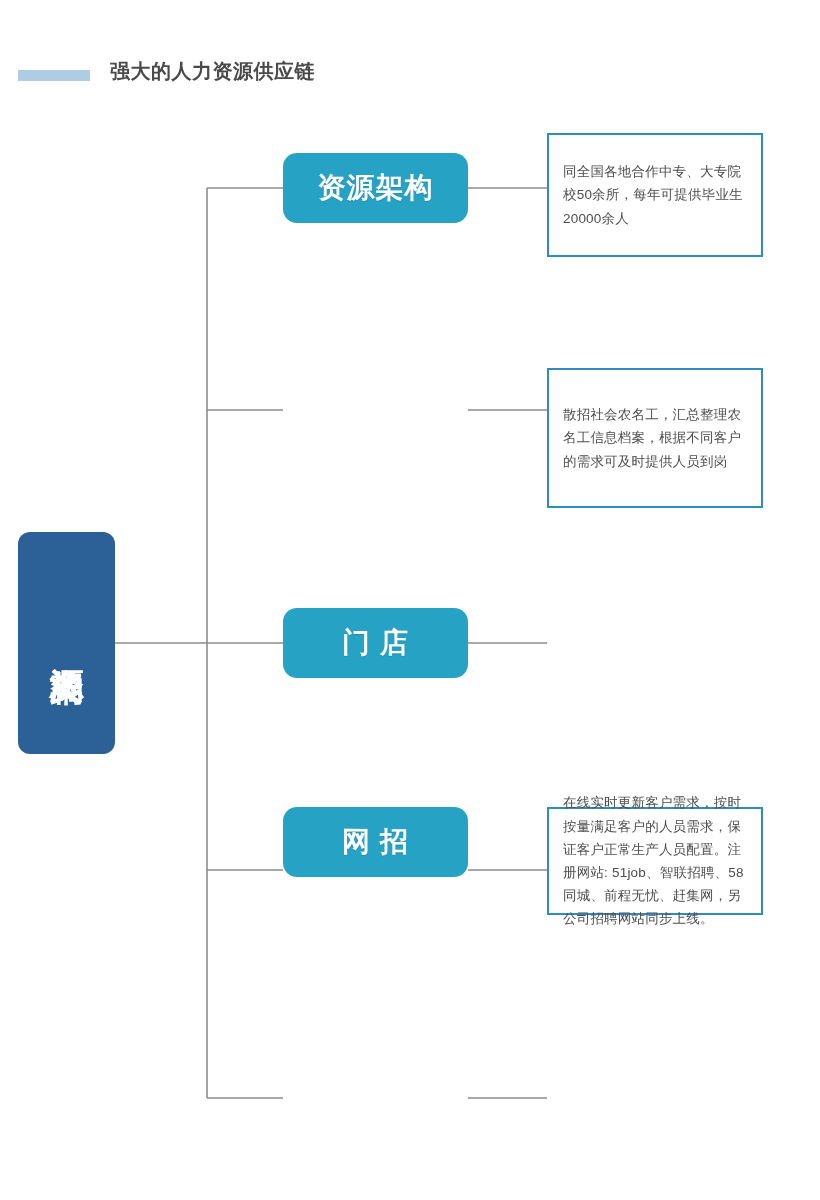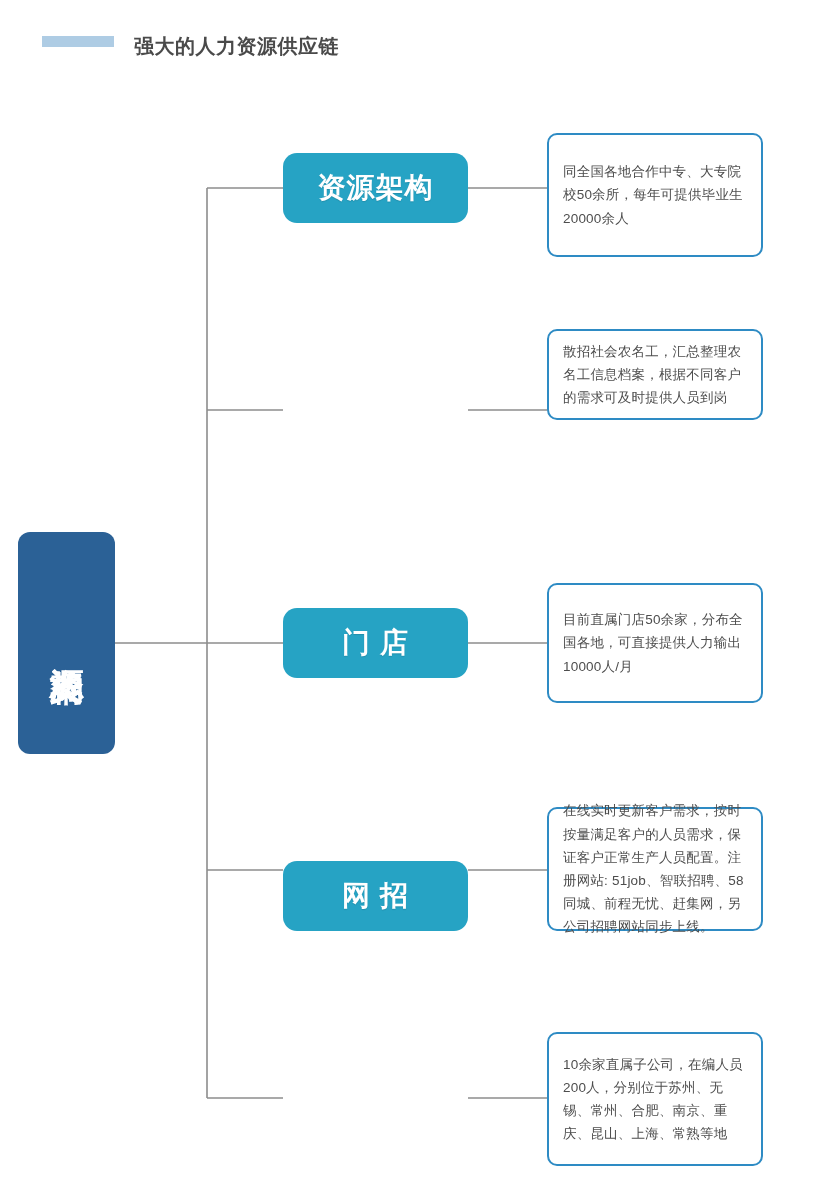--- a/index.html
+++ b/index.html
@@ -10,26 +10,25 @@
     background: #ffffff;
     font-family: "Liberation Sans", "DejaVu Sans", sans-serif;
     position: relative;
     overflow: hidden;
   }
 
   
   .header {
     position: absolute;
     left: 0;
-    top: 36px;
+    top: 47px;
     width: 100%;
     height: 34px;
     display: flex;
-    align-items: flex-start;
-    padding-left: 24px;
+    align-items: flex-end;
   }
   .header-rule {
     width: 72px;
     height: 11px;
     background: #aecce4;
     margin-left: 18px;
     flex: 0 0 auto;
   }
   .header-title {
     margin-left: 20px;
@@ -102,21 +101,21 @@
     white-space: pre;
     text-shadow: 0 1px 1px rgba(0,0,0,0.12);
   }
 
   
   .desc-box {
     position: absolute;
     left: 547px;
     width: 216px;
     border: 2px solid #2e8bc4;
-    border-radius: 10px;
+    border-radius: 0;
     background: #ffffff;
     display: flex;
     align-items: center;
     padding: 10px 14px;
   }
   .desc-text {
     font-size: 13.5px;
     line-height: 1.72;
     color: #4d4d4d;
     letter-spacing: 0.2px;
@@ -158,35 +157,29 @@
     <div class="root-label">资源架构</div>
   </div>
 
   <div class="branch-node" style="top:153px">
     <span class="branch-label">资源架构</span>
   </div>
   <div class="desc-box" style="top:133px; height:124px">
     <span class="desc-text">同全国各地合作中专、大专院校50余所，每年可提供毕业生20000余人</span>
   </div>
 
-  <div class="desc-box" style="top:329px; height:91px">
+  <div class="desc-box" style="top:368px; height:140px">
     <span class="desc-text">散招社会农名工，汇总整理农名工信息档案，根据不同客户的需求可及时提供人员到岗</span>
   </div>
 
   <div class="branch-node" style="top:608px">
     <span class="branch-label">门 店</span>
   </div>
-  <div class="desc-box" style="top:583px; height:120px">
-    <span class="desc-text">目前直属门店50余家，分布全国各地，可直接提供人力输出10000人/月</span>
-  </div>
 
-  <div class="branch-node" style="top:861px">
+  <div class="branch-node" style="top:807px">
     <span class="branch-label">网 招</span>
   </div>
-  <div class="desc-box" style="top:807px; height:124px">
+  <div class="desc-box" style="top:807px; height:108px">
     <span class="desc-text">在线实时更新客户需求，按时按量满足客户的人员需求，保证客户正常生产人员配置。注册网站: 51job、智联招聘、58同城、前程无忧、赶集网，另公司招聘网站同步上线。</span>
   </div>
 
-  <div class="desc-box" style="top:1032px; height:134px">
-    <span class="desc-text">10余家直属子公司，在编人员200人，分别位于苏州、无锡、常州、合肥、南京、重庆、昆山、上海、常熟等地</span>
-  </div>
 
 </div>
 
 </body></html>

